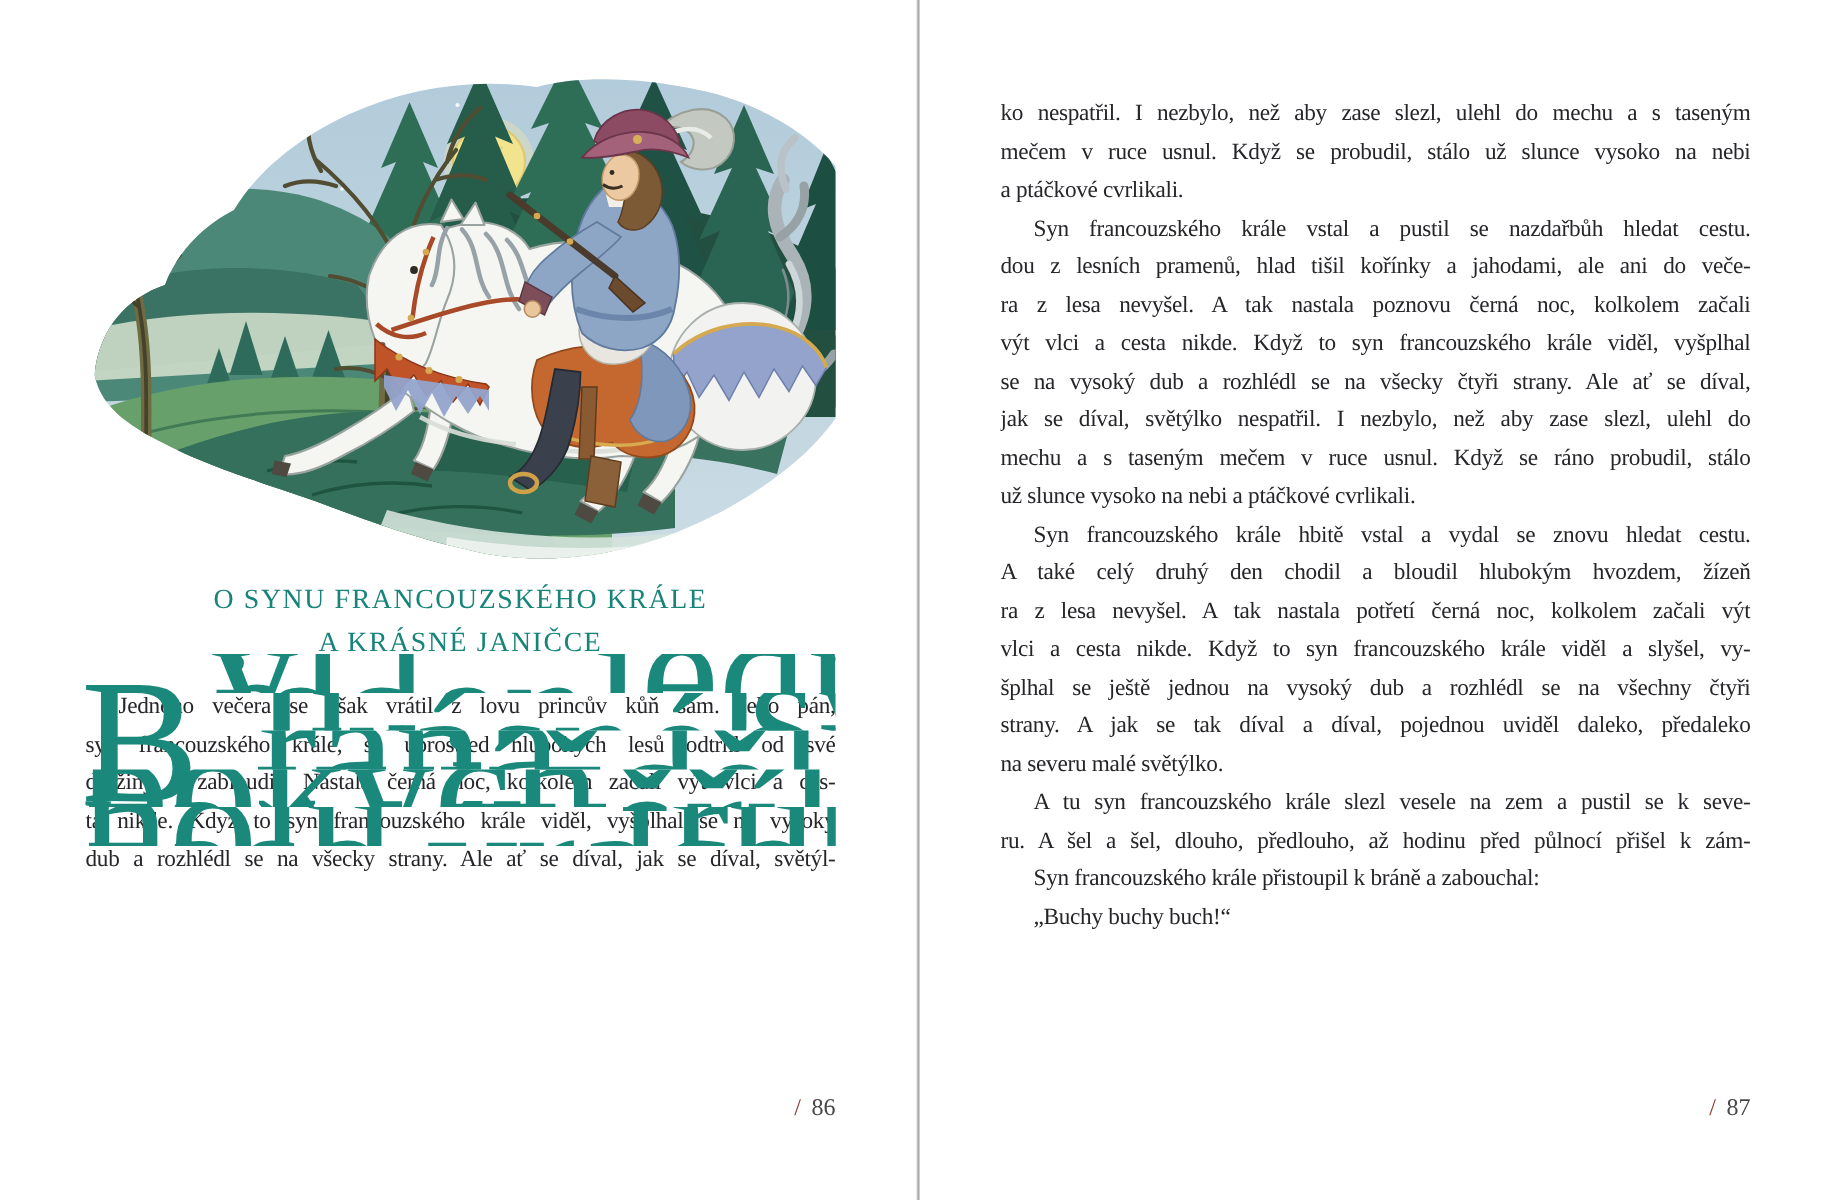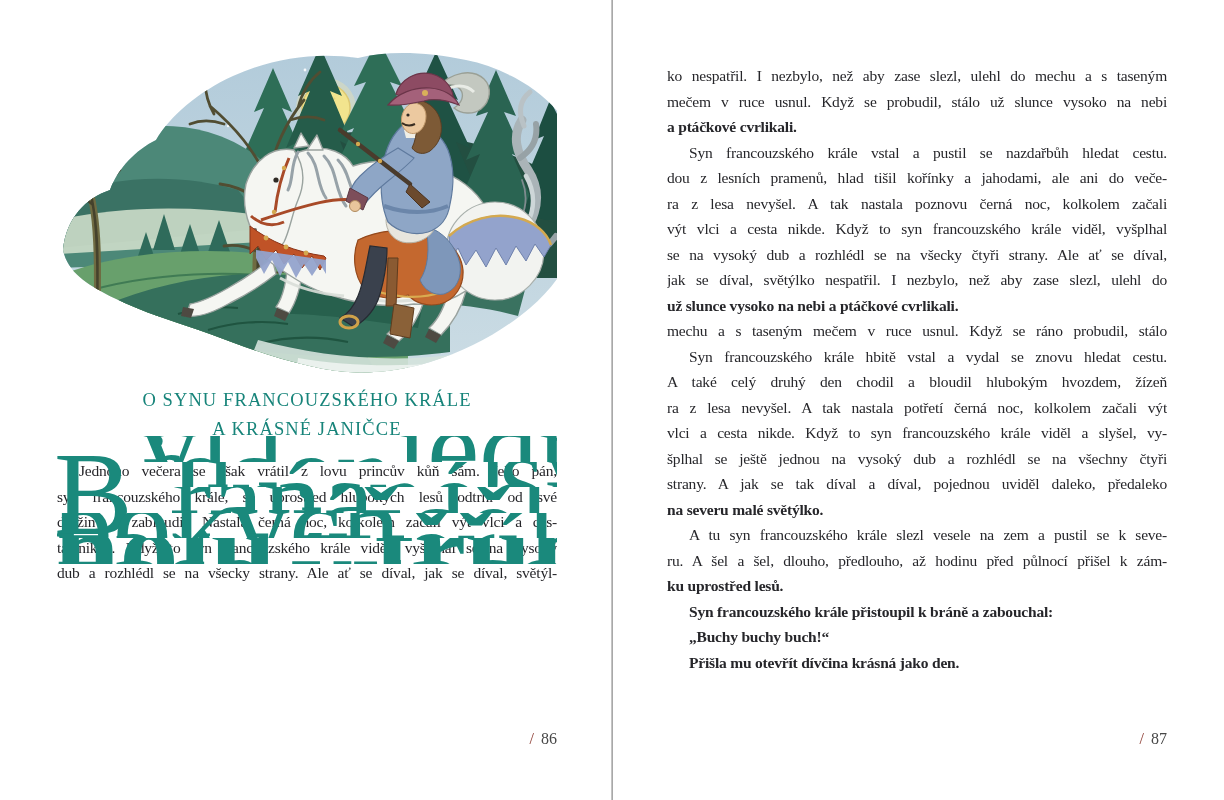--- a/index.html
+++ b/index.html
@@ -22,21 +22,21 @@
   }
   .body-text{position:absolute;left:0;width:500px;font-size:15.5px;letter-spacing:-0.2px;}
   .left-body{top:458px;}
   .right-body{top:63px;}
   .para{margin:0;}
   .line{
     height:25.5px;line-height:25.5px;
     text-align:justify;text-align-last:justify;-moz-text-align-last:justify;
     white-space:normal;overflow:hidden;
   }
-  .line.end{text-align-last:left;font-weight:bold;-moz-text-align-last:left;}
+  .line.end{text-align-last:left;-moz-text-align-last:left;}
   .para.indent .line.first{text-indent:22px;}
   .line.dc-l1{margin-left:86px;}
   .line.dc-l2,.line.dc-l3{margin-left:118px;}
   .dropcap{
     position:absolute;left:-3px;top:-22px;line-height:1;font-size:118px;
     color:var(--dropcap-teal,#1a897c);
   }
   .folio{
     position:absolute;left:0;top:730px;width:500px;text-align:right;
     font-size:16px;color:#474747;
@@ -265,45 +265,41 @@
           <div class="line">mečem v ruce usnul. Když se probudil, stálo už slunce vysoko na nebi</div>
           <div class="line end">a ptáčkové cvrlikali.</div>
         </div>
         <div class="para indent">
           <div class="line first">Syn francouzského krále vstal a pustil se nazdařbůh hledat cestu.</div>
           <div class="line">dou z lesních pramenů, hlad tišil kořínky a jahodami, ale ani do veče-</div>
           <div class="line">ra z lesa nevyšel. A tak nastala poznovu černá noc, kolkolem začali</div>
           <div class="line">výt vlci a cesta nikde. Když to syn francouzského krále viděl, vyšplhal</div>
           <div class="line">se na vysoký dub a rozhlédl se na všecky čtyři strany. Ale ať se díval,</div>
           <div class="line">jak se díval, světýlko nespatřil. I nezbylo, než aby zase slezl, ulehl do</div>
+          <div class="line">mechu a s taseným mečem v ruce usnul. Když se ráno probudil, stálo</div>
           <div class="line end">už slunce vysoko na nebi a ptáčkové cvrlikali.</div>
-          <div class="line">mechu a s taseným mečem v ruce usnul. Když se ráno probudil, stálo</div>
         </div>
         <div class="para indent">
           <div class="line first">Syn francouzského krále hbitě vstal a vydal se znovu hledat cestu.</div>
           <div class="line">A také celý druhý den chodil a bloudil hlubokým hvozdem, žízeň</div>
           <div class="line">ra z lesa nevyšel. A tak nastala potřetí černá noc, kolkolem začali výt</div>
           <div class="line">vlci a cesta nikde. Když to syn francouzského krále viděl a slyšel, vy-</div>
           <div class="line">šplhal se ještě jednou na vysoký dub a rozhlédl se na všechny čtyři</div>
           <div class="line">strany. A jak se tak díval a díval, pojednou uviděl daleko, předaleko</div>
           <div class="line end">na severu malé světýlko.</div>
         </div>
         <div class="para indent">
           <div class="line first">A tu syn francouzského krále slezl vesele na zem a pustil se k seve-</div>
           <div class="line">ru. A šel a šel, dlouho, předlouho, až hodinu před půlnocí přišel k zám-</div>
-          <div class="line end">ku uprostřed lesů.</div>
         </div>
         <div class="para indent">
           <div class="line first end">Syn francouzského krále přistoupil k bráně a zabouchal:</div>
         </div>
         <div class="para indent">
           <div class="line first end">„Buchy buchy buch!“</div>
-        </div>
-        <div class="para indent">
-          <div class="line first end">Přišla mu otevřít dívčina krásná jako den.</div>
         </div>
       </div>
 
     <div class="folio">
       <span class="slash">/</span><span class="num">87</span>
     </div>
   </div>
 
 </div>
 

